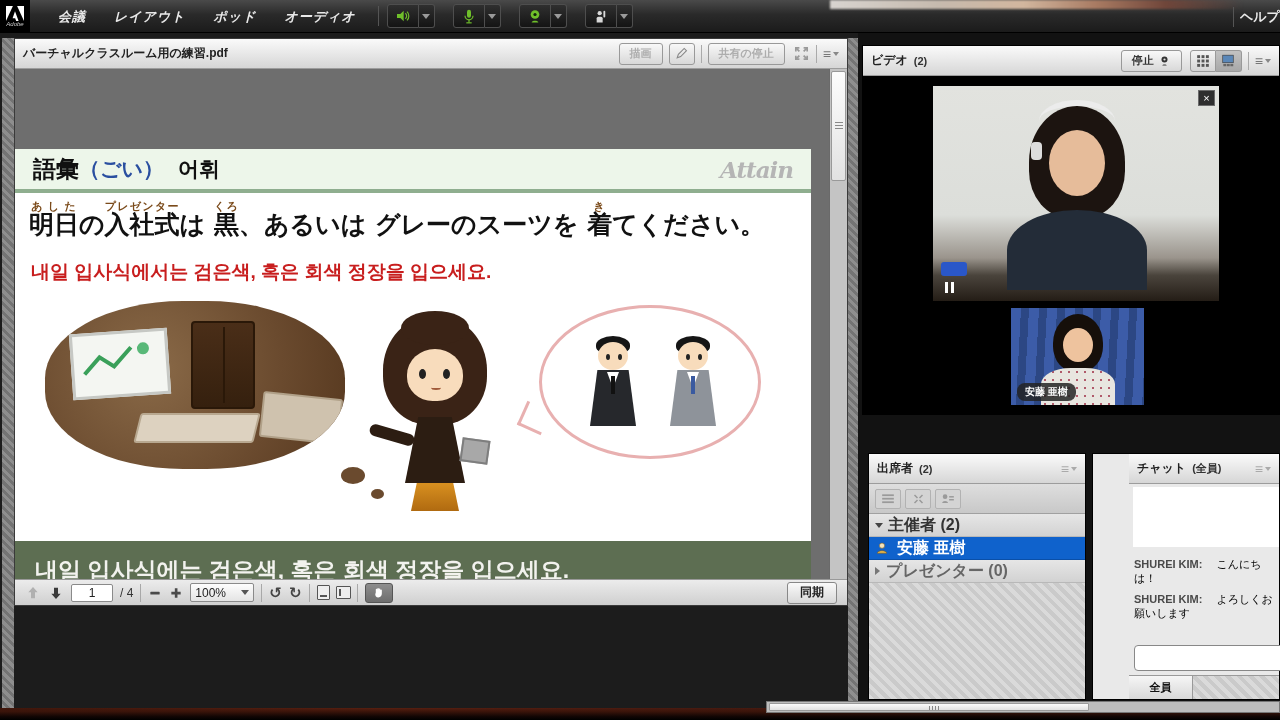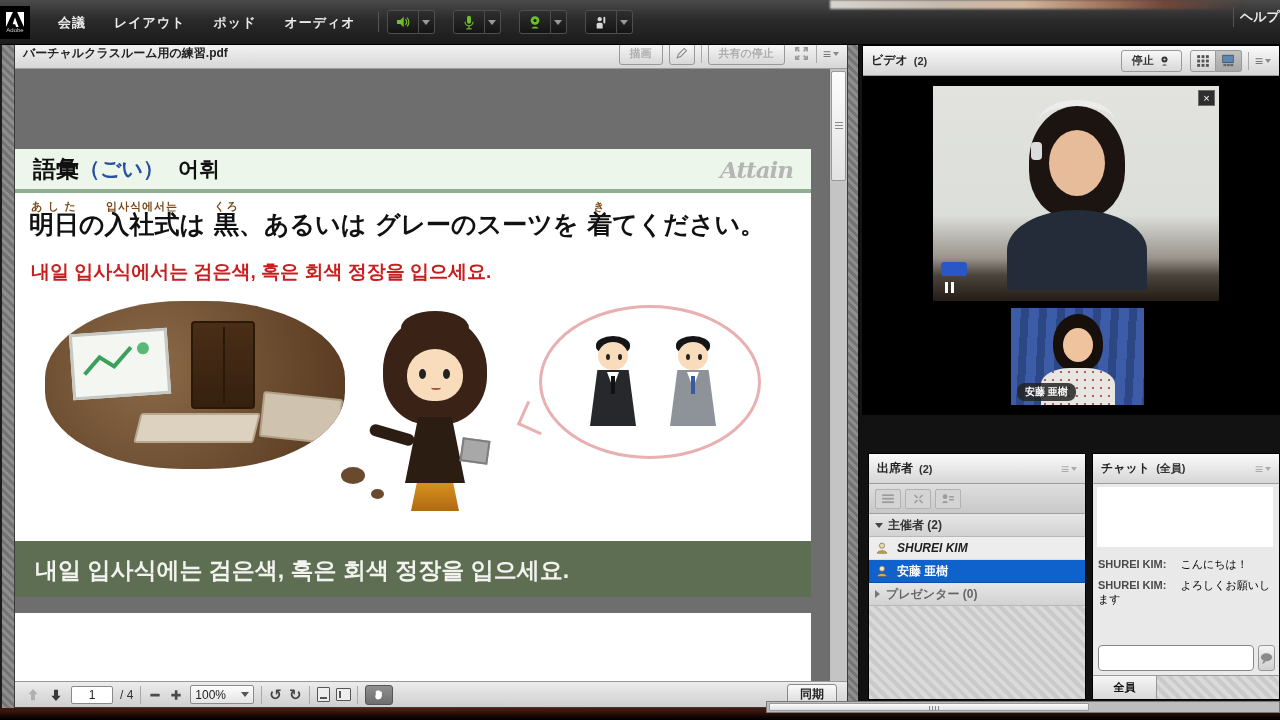--- a/index.html
+++ b/index.html
@@ -1,23 +1,23 @@
 <!DOCTYPE html>
 <html><head>
 <meta charset="utf-8">
 <style>
   * { margin:0; padding:0; box-sizing:border-box; }
   html,body { width:1280px; height:720px; overflow:hidden; background:#1c1c1c;
     font-family:"Liberation Sans","DejaVu Sans",sans-serif; }
   .abs { position:absolute; }
 
   
-  #menubar { position:absolute; left:0; top:0; width:1280px; height:45px;
+  #menubar { position:absolute; left:0; top:0; width:1280px; height:33px;
     background:linear-gradient(#4a4a4a,#2a2a2a 45%,#1b1b1b); border-bottom:1px solid #000;
-    display:flex; align-items:center; z-index:30; }
+    display:flex; align-items:center; z-index:30;font-style:italic; }
   #logo { width:30px; height:33px; background:#000; display:flex; flex-direction:column; align-items:center; justify-content:center; }
   #logo svg { display:block; }
   #logo .logo-txt { color:#cfcfcf; font-size:6px; line-height:6px; }
   .menu-item { color:#e9e9e9; font-size:13px; font-weight:bold; letter-spacing:1px; padding:0 14px; height:33px; line-height:33px; cursor:default; }
   .bar-sep { width:1px; height:20px; background:#555; margin:0 8px; }
   .ctrl-group { display:flex; align-items:center; margin-right:18px; }
   .ctrl-btn { width:32px; height:24px; background:linear-gradient(#2f2f2f,#141414);
     border:1px solid #4e4e4e; border-radius:3px 0 0 3px; display:flex; align-items:center; justify-content:center; }
   .ctrl-arrow { width:16px; height:24px; background:linear-gradient(#2f2f2f,#141414);
     border:1px solid #4e4e4e; border-left:none; border-radius:0 3px 3px 0; display:flex; align-items:center; justify-content:center; }
@@ -25,21 +25,21 @@
   #photo-strip { left:830px; top:0; width:430px; height:9px;
     background:linear-gradient(90deg,#d8d4d0,#c6baae 25%,#d2b69e 45%,#a87a62 62%,#70463a 78%,rgba(40,40,40,0) 96%);
     filter:blur(1px); z-index:31; }
   #help-wrap { position:absolute; right:0; top:0; height:33px; width:40px; overflow:hidden; z-index:32; }
   #help-wrap span { color:#e9e9e9; font-size:13px; font-weight:bold; line-height:33px; }
   #help-sep { position:absolute; right:46px; top:7px; width:1px; height:20px; background:#555; z-index:32; }
 
   
   #left-stripe { left:2px; top:38px; width:12px; height:670px;
     background:repeating-linear-gradient(45deg,#8e8e8e 0 3px,#747474 3px 6px); }
-  #share-pod { left:14px; top:38px; width:834px; height:670px; background:#fff;
+  #share-pod { left:14px; top:38px; width:834px; height:568px; background:#fff;
     border:1px solid #3a3a3a; display:flex; flex-direction:column; }
   .pod-header { height:30px; background:linear-gradient(#fafafa,#d6d6d6); border-bottom:1px solid #9c9c9c;
     display:flex; align-items:center; padding:0 8px; }
   .pod-title { font-size:12px; font-weight:bold; color:#222; }
   .pod-count { font-size:11px; font-weight:bold; color:#333; margin-left:6px; }
   .hdr-spacer { flex:1; }
   .lt-btn { height:22px; background:linear-gradient(#f8f8f8,#d8d8d8); border:1px solid #999;
     border-radius:3px; font-size:11px; font-weight:bold; color:#333; padding:0 10px;
     display:flex; align-items:center; gap:4px; cursor:pointer; }
   .lt-btn.disabled { color:#adadad; }
@@ -169,34 +169,34 @@
   #grid-btn { background:linear-gradient(#f4f4f4,#d4d4d4); border-radius:3px 0 0 3px; }
   #film-btn { background:linear-gradient(#c2c2c2,#a8a8a8); border-left:none; border-radius:0 3px 3px 0; }
 
   
   #attendees-pod { left:868px; top:453px; width:218px; height:247px; border:1px solid #000;
     background:#e4e4e4; display:flex; flex-direction:column; }
   #att-toolbar { height:30px; background:linear-gradient(#dedede,#c8c8c8); border-bottom:1px solid #a0a0a0;
     display:flex; align-items:center; gap:4px; padding:0 6px; }
   .att-tb-btn { width:26px; height:20px; background:#d4d4d4; border:1px solid #b2b2b2; border-radius:2px;
     display:flex; align-items:center; justify-content:center; }
-  .row { display:flex; align-items:center; height:23px; padding:0 6px; font-size:12px; }
+  .row { display:flex; align-items:center; height:23px; padding:0 6px; font-size:16px; }
   .sect { background:linear-gradient(#e6e6e6,#d2d2d2); border-bottom:1px solid #b8b8b8; font-weight:bold; color:#333; cursor:pointer; }
   .sect.dim { color:#666; }
   .tri-r { width:0; height:0; border-top:4px solid transparent; border-bottom:4px solid transparent; border-left:5px solid #777; margin-right:6px; }
   .tri-d { width:0; height:0; border-left:4px solid transparent; border-right:4px solid transparent; border-top:5px solid #444; margin-right:5px; }
   .member { background:#ededed; border-bottom:1px solid #dcdcdc; color:#222; cursor:pointer; }
   .member .nm { margin-left:8px; font-weight:bold; }
   .member.italic .nm { font-style:italic; }
   .member.selected { background:#0f62cc; color:#fff; border-bottom:1px solid #0a4fa8; }
   #att-fill { flex:1; background:repeating-linear-gradient(45deg,#dadada 0 4px,#cacaca 4px 8px); }
 
   
   #chat-pod { left:1092px; top:453px; width:188px; height:247px; border:1px solid #000;
-    background:#e9e9e9; display:flex; flex-direction:column; }
+    background:#e9e9e9; display:flex; flex-direction:column;padding-left:36px; }
   #chat-body { position:relative; flex:1; overflow:hidden; }
   #chat-white { position:absolute; left:4px; top:3px; width:176px; height:60px; background:#fff; }
   #chat-msgs { position:absolute; left:0; top:66px; width:100%; padding:0 5px; }
   .msg { margin:7px 0; font-size:11px; line-height:14px; color:#000; }
   .msg b { color:#4a4a4a; margin-right:14px; }
   #chat-input-row { height:34px; display:flex; align-items:center; padding:0 5px; gap:4px; }
   #chat-input { flex:1; height:26px; border:1px solid #888; border-radius:4px; background:#fff; font-size:11px; padding:0 6px; }
   #send-btn { width:24px; height:26px; background:linear-gradient(#f4f4f4,#cfcfcf); border:1px solid #999;
     border-radius:3px; display:flex; align-items:center; justify-content:center; cursor:pointer; }
   #chat-tab-row { height:24px; display:flex; border-top:1px solid #9a9a9a;
@@ -316,21 +316,21 @@
 
   <div id="pdf-area">
     <div id="page1">
       <div id="slide-head">
         <span class="h-main">語彙</span>
         <span class="h-read">（ごい）</span>
         <span class="h-kor">어휘</span>
         <span id="brand">Attain</span>
       </div>
 
-      <div id="sentence"><ruby><span>明日</span><rt>あした</rt></ruby><span>の</span><ruby><span>入社式</span><rt>입사식에서는</rt></ruby><span>は </span><ruby><span>黒</span><rt>くろ</rt></ruby><span>、あるいは グレーのスーツを </span><ruby><span>着</span><rt>き</rt></ruby><span>てください。</span></div>
+      <div id="sentence"><ruby><span>明日</span><rt>あした</rt></ruby><span>の</span><ruby><span>入社式</span><rt>プレゼンター</rt></ruby><span>は </span><ruby><span>黒</span><rt>くろ</rt></ruby><span>、あるいは グレーのスーツを </span><ruby><span>着</span><rt>き</rt></ruby><span>てください。</span></div>
 
       <div id="korean-line">내일 입사식에서는 검은색, 혹은 회색 정장을 입으세요.</div>
 
       <div id="illus">
         <div id="cloud">
           <div id="whiteboard">
             <svg width="92" height="58" viewBox="0 0 92 58">
                 <polyline points="10,38 26,22 40,32 58,14" fill="none" stroke="#3aa05a" stroke-width="4"></polyline>
                 <circle cx="70" cy="16" r="6" fill="#58b878"></circle>
               </svg>
@@ -521,27 +521,20 @@
           <path d="M2 17 c0-5 10-5 10 0 z" fill="#9a9a9a"></path>
         <rect x="14" y="5" width="8" height="2.5" fill="#9a9a9a"></rect>
           <rect x="14" y="10" width="8" height="2.5" fill="#9a9a9a"></rect>
       </svg>
     </div>
   </div>
   <div class="row sect">
     <span class="tri-d"></span>
       <span>主催者 (2)</span>
   </div>
-  <div class="row member italic">
-    <svg width="14" height="14" viewBox="0 0 24 24">
-      <circle cx="12" cy="8" r="4.5" fill="#e8d8b0" stroke="#6a5a30"></circle>
-      <path d="M4 21 c0-6 16-6 16 0 z" fill="#caa44a" stroke="#6a5a30"></path>
-    </svg>
-    <span class="nm">SHUREI KIM</span>
-  </div>
   <div class="row member selected">
     <svg width="14" height="14" viewBox="0 0 24 24">
       <circle cx="12" cy="8" r="4.5" fill="#f4e4bc" stroke="#7a5a20"></circle>
       <path d="M4 21 c0-6 16-6 16 0 z" fill="#e8b84a" stroke="#7a5a20"></path>
     </svg>
     <span class="nm">安藤 亜樹</span>
   </div>
   <div class="row sect dim">
     <span class="tri-r"></span>
       <span>プレゼンター (0)</span>

